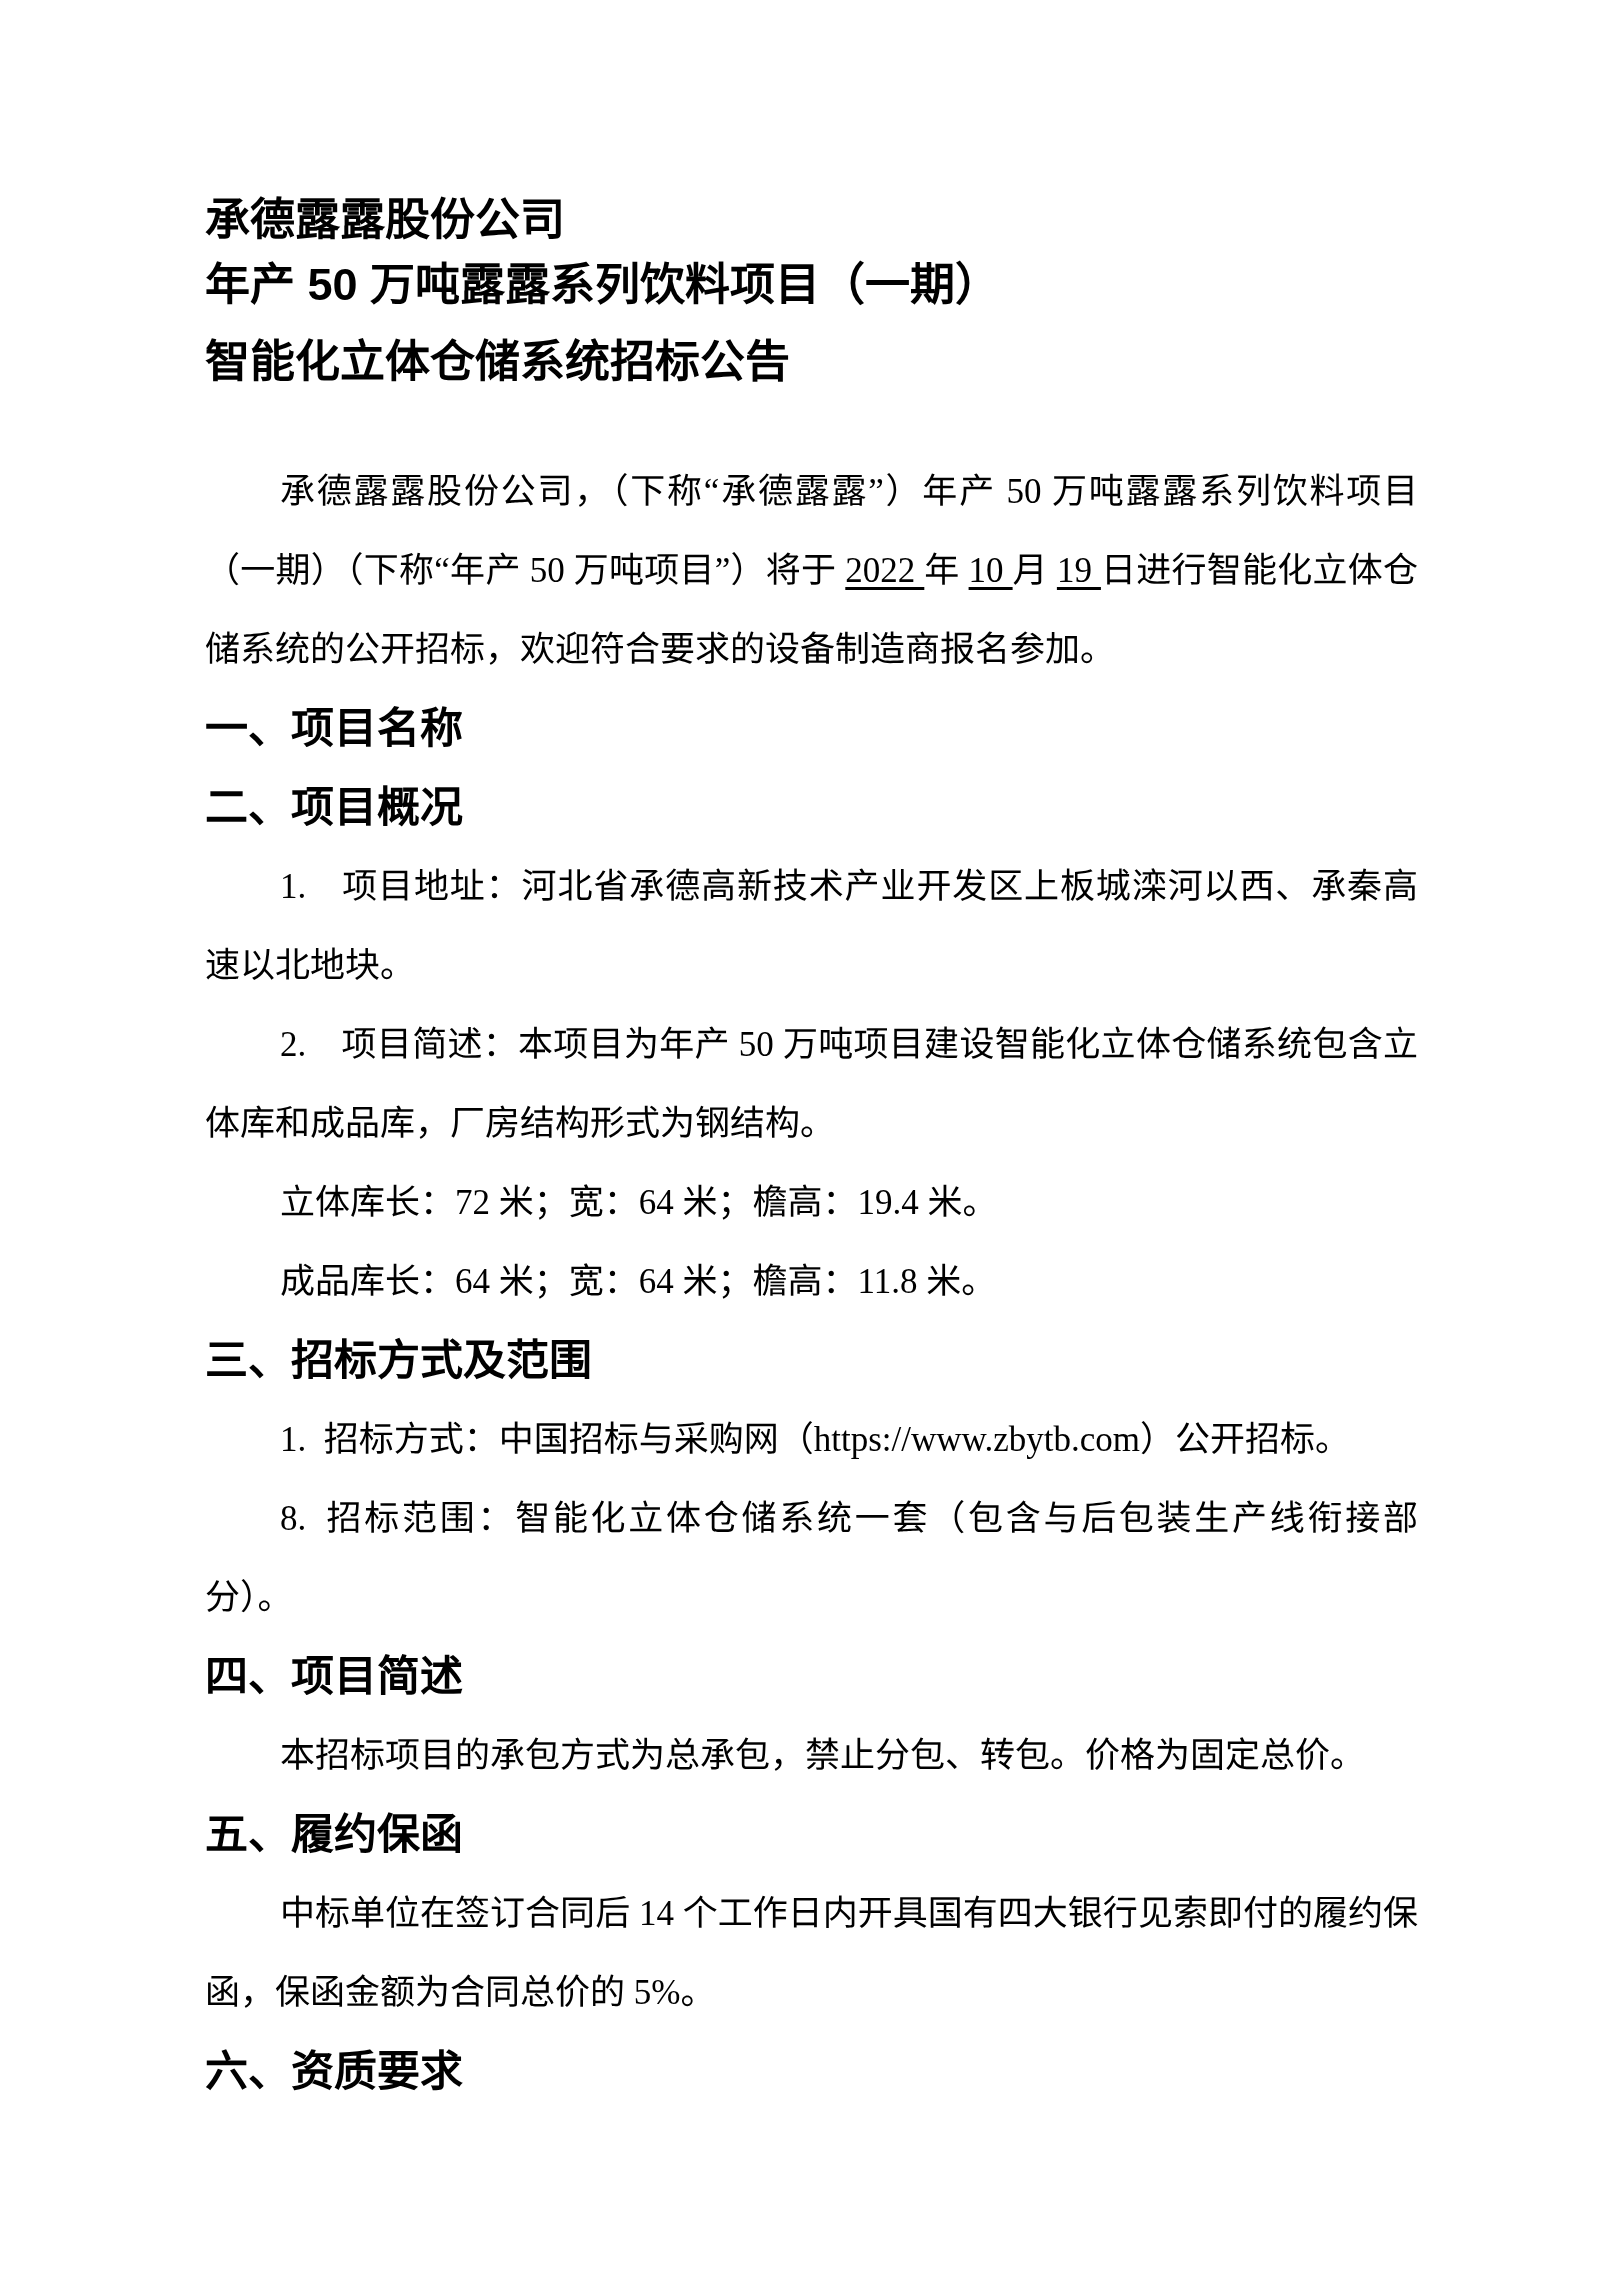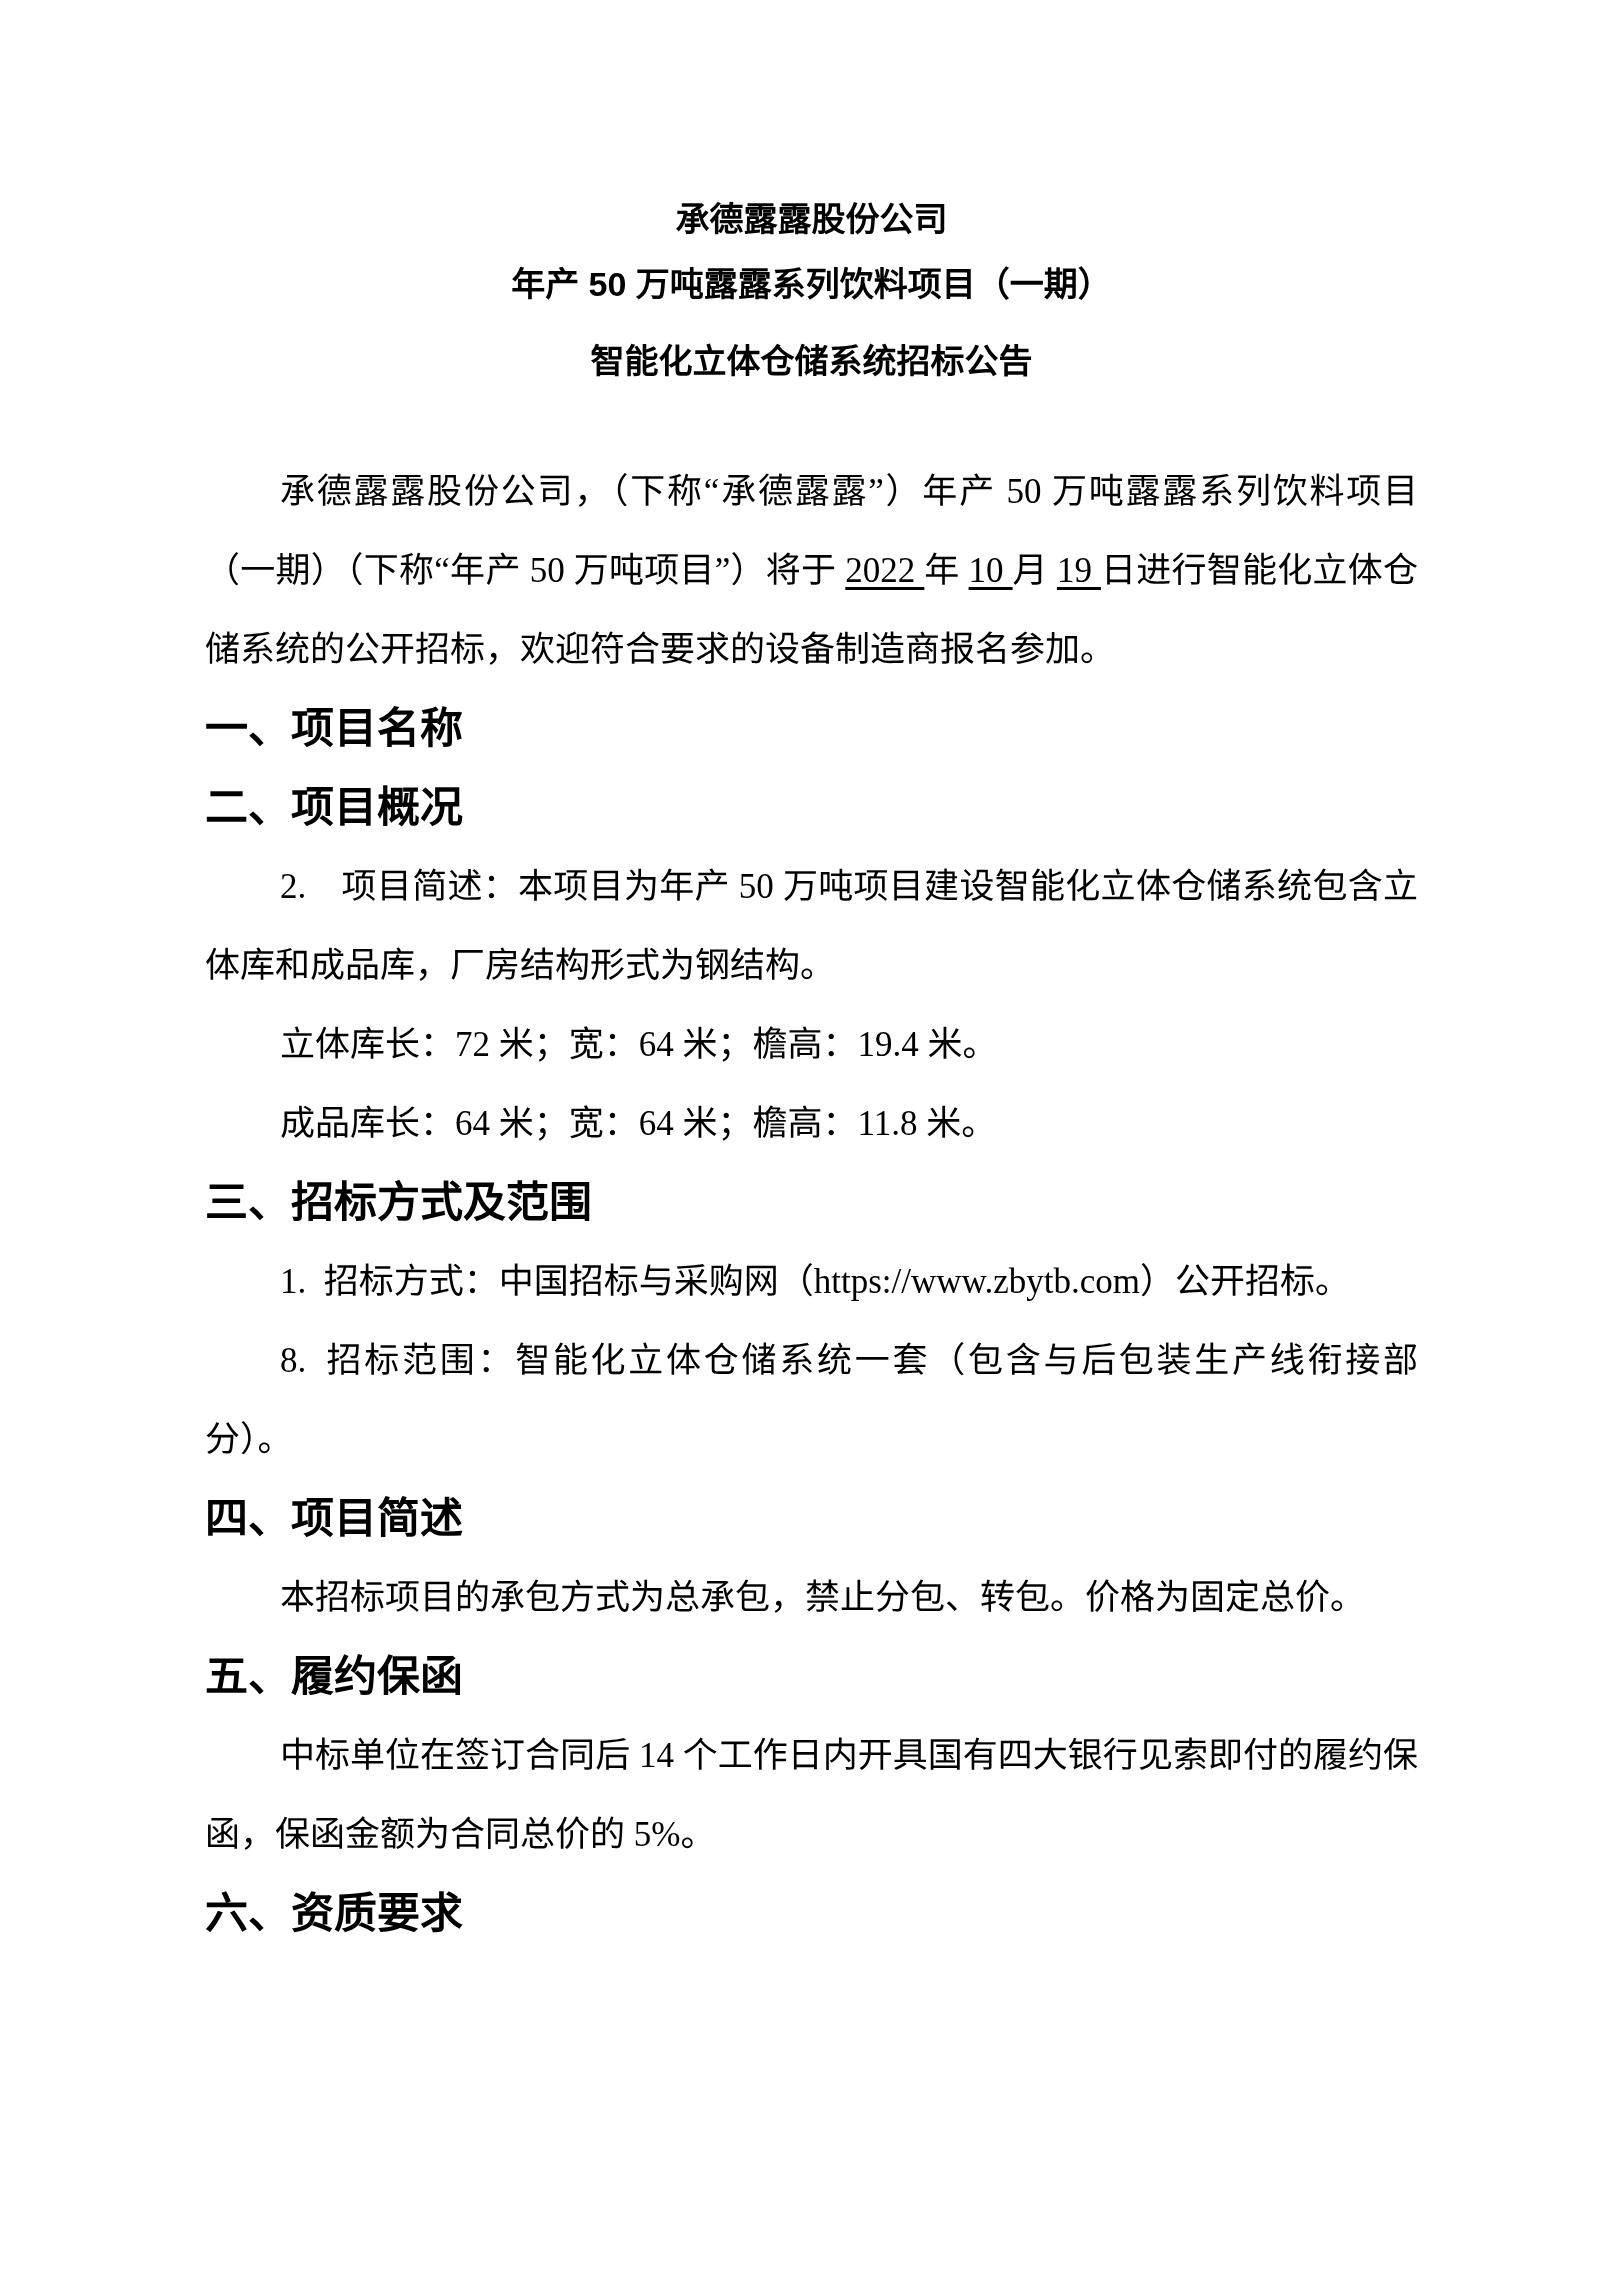--- a/index.html
+++ b/index.html
@@ -9,24 +9,24 @@
     height: 2295px;
     margin: 0 auto;
     background: #ffffff;
     box-sizing: border-box;
     padding: 187px 205px 0 205px;
     overflow: hidden;
     color: #000000;
     font-family: "Liberation Serif", "DejaVu Serif", serif;
   }
   .title-block {
-    text-align: center;
+    text-align: left;
     font-family: "Liberation Sans", "DejaVu Sans", sans-serif;
     font-weight: bold;
-    font-size: 34px;
+    font-size: 45px;
     line-height: 65px;
     color: #000000;
   }
   .title-gap { margin-top: 11.8px; }
   .doc-body {
     margin-top: 58px;
     font-size: 35px;
     line-height: 79px;
     text-align: justify;
     color: #000000;
@@ -58,20 +58,21 @@
     <div class="title-gap">智能化立体仓储系统招标公告</div>
   </header>
 
   <main class="doc-body">
 
     <p class="para indent"><span>承德露露股份公司，（下称“承德露露”）年产 50 万吨露露系列饮料项目（一期）（下称“年产 50 万吨项目”）将于 </span><u class="uline">2022 </u><span>年 </span><u class="uline">10 </u><span>月 </span><u class="uline">19 </u><span>日进行智能化立体仓储系统的公开招标，欢迎符合要求的设备制造商报名参加。</span></p>
 
     <h2 class="heading">一、项目名称</h2>
 
     <h2 class="heading">二、项目概况</h2>
+    <p class="para indent">1. 项目地址：河北省承德高新技术产业开发区上板城滦河以西、承秦高速以北地块。</p>
     <p class="para indent">2. 项目简述：本项目为年产 50 万吨项目建设智能化立体仓储系统包含立体库和成品库，厂房结构形式为钢结构。</p>
     <p class="para indent">立体库长：72 米；宽：64 米；檐高：19.4 米。</p>
     <p class="para indent">成品库长：64 米；宽：64 米；檐高：11.8 米。</p>
 
     <h2 class="heading">三、招标方式及范围</h2>
     <p class="para indent">1. 招标方式：中国招标与采购网（https://www.zbytb.com）公开招标。</p>
     <p class="para indent">8. 招标范围：智能化立体仓储系统一套（包含与后包装生产线衔接部分）。</p>
 
     <h2 class="heading">四、项目简述</h2>
     <p class="para indent">本招标项目的承包方式为总承包，禁止分包、转包。价格为固定总价。</p>

